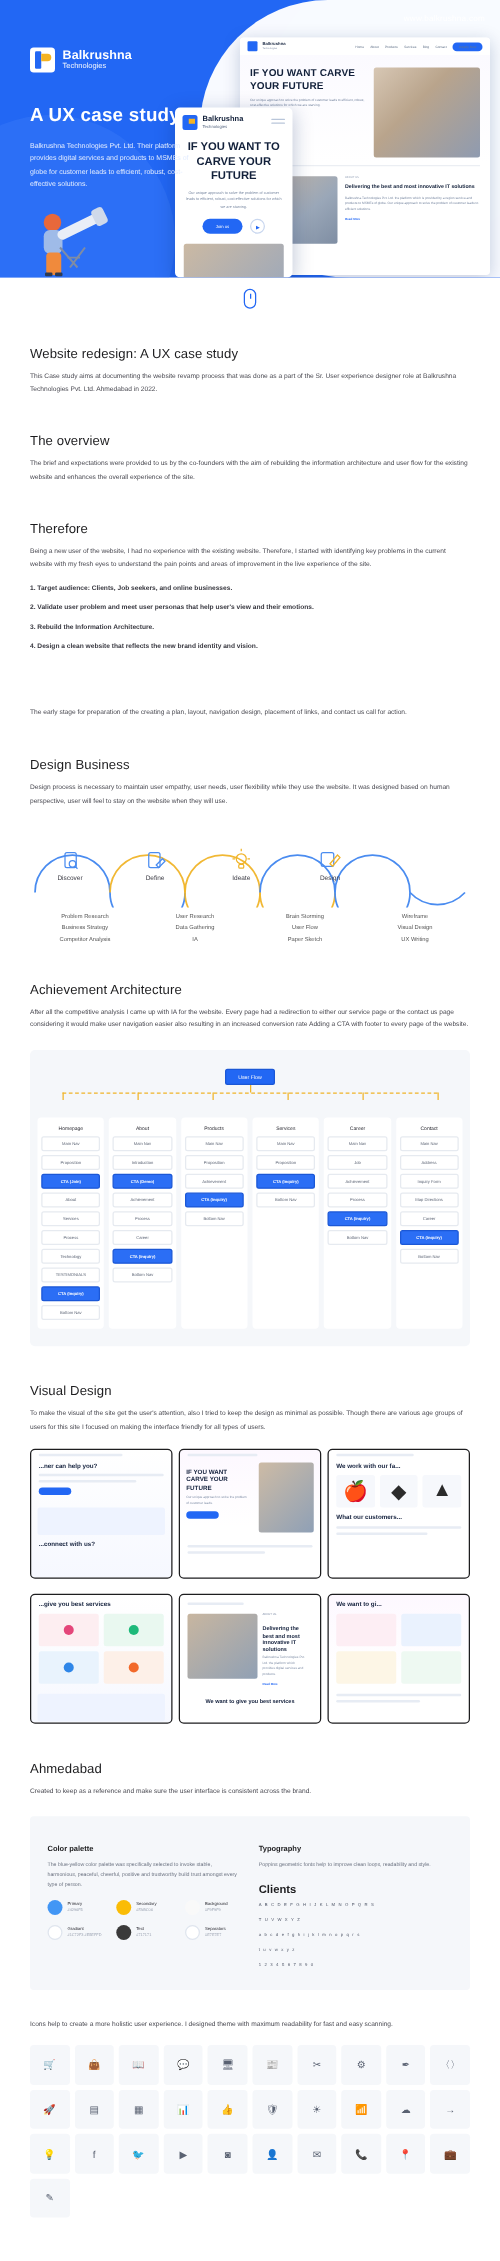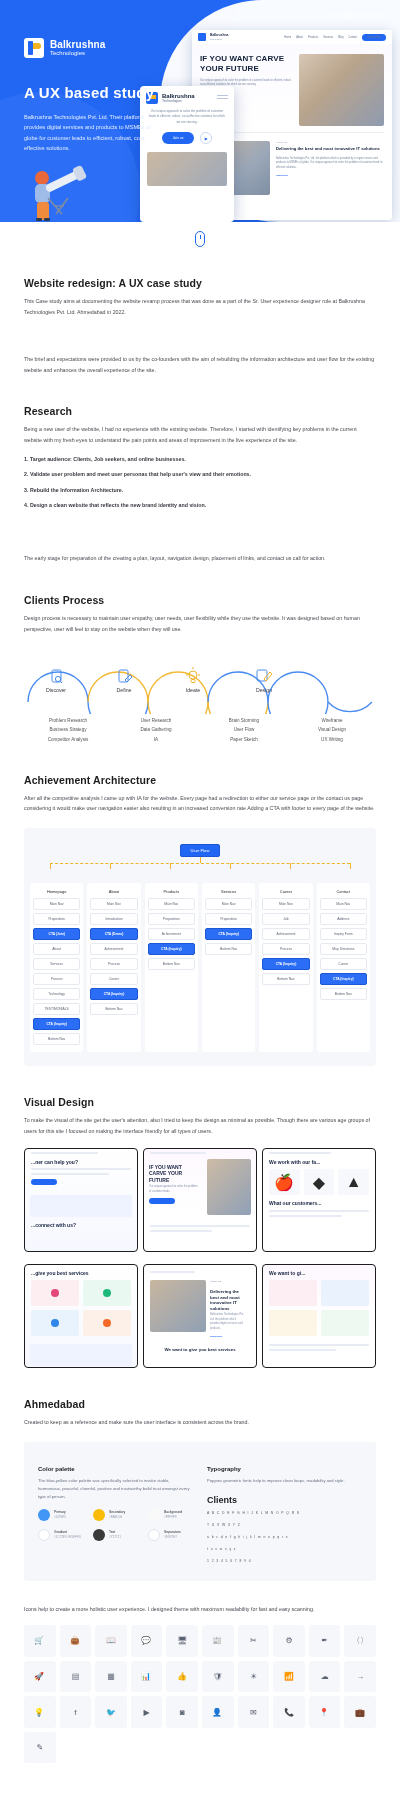--- a/index.html
+++ b/index.html
@@ -111,21 +111,21 @@
 
   .mouse-icon{
     width:10px;height:16px;border:1px solid #2267f4;border-radius:6px;
     margin: 9px auto 0 auto; position:relative;
   }
   .mouse-icon:after{content:"";position:absolute;left:50%;top:3px;margin-left:-.5px;width:1px;height:4px;background:#2267f4;}
 
   
   .wrap { padding: 0 24px; }
   h2.sec {
-    font-size: 10.5px; font-weight: bold; color: #1d1d1f; letter-spacing:.1px;
+    font-size: 10.5px; font-weight: normal; color: #1d1d1f; letter-spacing:.1px;
   }
   h3.sub { font-size: 8.5px; font-weight: bold; color:#1d1d1f;}
   p.body {
     font-size: 5.3px; line-height: 2.0; color: #4a4a52; margin-top: 7px;
   }
   .sp-lg { height: 30px; }
   ol.rlist { margin-top: 9px; list-style: none; }
   ol.rlist li { font-size: 5.3px; line-height: 1.6; color:#37373f; margin-bottom: 7px; font-weight: bold;}
 
   
@@ -208,21 +208,21 @@
   <div class="hero-url">www.balkrushna.com</div>
 
   <div class="hero-logo">
     <div class="logo-mark"></div>
     <div>
       <div class="logo-txt-main">Balkrushna</div>
       <div class="logo-txt-sub">Technologies</div>
     </div>
   </div>
 
-  <div class="hero-title">A UX based study</div>
+  <div class="hero-title">A UX case study</div>
   <div class="hero-desc">Balkrushna Technologies Pvt. Ltd. Their platform provides digital services and products to MSMEs of globe for customer leads to efficient, robust, cost-effective solutions.</div>
 
   <svg class="hero-person" width="78" height="62" viewBox="0 0 78 62">
     <ellipse cx="24" cy="18" rx="7" ry="7" fill="#e8683b"></ellipse>
     <rect x="17" y="24" width="15" height="19" rx="5" fill="#9fbbe8"></rect>
     <rect x="19" y="42" width="12" height="18" rx="3" fill="#f08a3c"></rect>
     <rect x="18" y="58" width="6" height="3" rx="1" fill="#2b3a55"></rect>
     <rect x="26" y="58" width="6" height="3" rx="1" fill="#2b3a55"></rect>
     <g transform="rotate(-26 40 26)">
       <rect x="28" y="20" width="38" height="8" rx="4" fill="#e9eef7"></rect>
@@ -275,59 +275,61 @@
       <div class="mm-logo"></div>
       <div>
         <div class="mm-t1">Balkrushna</div>
         <div class="mm-t2">Technologies</div>
       </div>
       <div class="mm-burger">
           <i></i>
           <i></i>
         </div>
     </div>
+    <div class="mm-h1">IF YOU WANT TO CARVE YOUR FUTURE</div>
     <div class="mm-p">Our unique approach to solve the problem of customer leads to efficient, robust, cost-effective solutions for which we are starving.</div>
     <div class="mm-cta">
       <span class="mm-join">Join us</span>
       <span class="mm-play">▶</span>
     </div>
     <div class="mm-img"></div>
   </div>
 </div>
 
 <div class="mouse-icon"></div>
 
 <div class="wrap">
   <div class="sp-lg"></div>
 
   <h2 class="sec">Website redesign: A UX case study</h2>
   <p class="body">This Case study aims at documenting the website revamp process that was done as a part of the Sr. User experience designer role at Balkrushna Technologies Pvt. Ltd. Ahmedabad in 2022.</p>
 
   <div class="sp-lg"></div>
 
+  <h2 class="sec">The overview</h2>
   <p class="body">The brief and expectations were provided to us by the co-founders with the aim of rebuilding the information architecture and user flow for the existing website and enhances the overall experience of the site.</p>
 
   <div class="sp-lg"></div>
 
-  <h2 class="sec">Research</h2>
+  <h2 class="sec">Therefore</h2>
   <p class="body">Being a new user of the website, I had no experience with the existing website. Therefore, I started with identifying key problems in the current website with my fresh eyes to understand the pain points and areas of improvement in the live experience of the site.</p>
   <ol class="rlist">
     <li>1. Target audience: Clients, Job seekers, and online businesses.</li>
     <li>2. Validate user problem and meet user personas that help user's view and their emotions.</li>
     <li>3. Rebuild the Information Architecture.</li>
     <li>4. Design a clean website that reflects the new brand identity and vision.</li>
   </ol>
 
   <div class="sp-lg"></div>
 
   <p class="body">The early stage for preparation of the creating a plan, layout, navigation design, placement of links, and contact us call for action.</p>
 
   <div class="sp-lg"></div>
 
-  <h2 class="sec">Clients Process</h2>
+  <h2 class="sec">Design Business</h2>
   <p class="body">Design process is necessary to maintain user empathy, user needs, user flexibility while they use the website. It was designed based on human perspective, user will feel to stay on the website when they will use.</p>
 
   <div class="process">
     <svg width="352" height="64" viewBox="0 0 352 64" style="display:block">
 
       <path d="M4,52 A30,30 0 0,1 64,52 A30,30 0 0,0 124,52" fill="none" stroke="#4a8cf0" stroke-width="1.4"></path>
       <path d="M64,52 A30,30 0 0,1 124,52 A30,30 0 0,0 184,52" fill="none" stroke="#f0b429" stroke-width="1.4" opacity=".95"></path>
       <path d="M124,52 A30,30 0 0,1 184,52 A30,30 0 0,0 244,52" fill="none" stroke="#f0b429" stroke-width="1.4" opacity=".95"></path>
       <path d="M184,52 A30,30 0 0,1 244,52 A30,30 0 0,0 304,52" fill="none" stroke="#4a8cf0" stroke-width="1.4"></path>
       <path d="M244,52 A30,30 0 0,1 304,52 A30,30 0 0,0 348,52" fill="none" stroke="#4a8cf0" stroke-width="1.4"></path>

